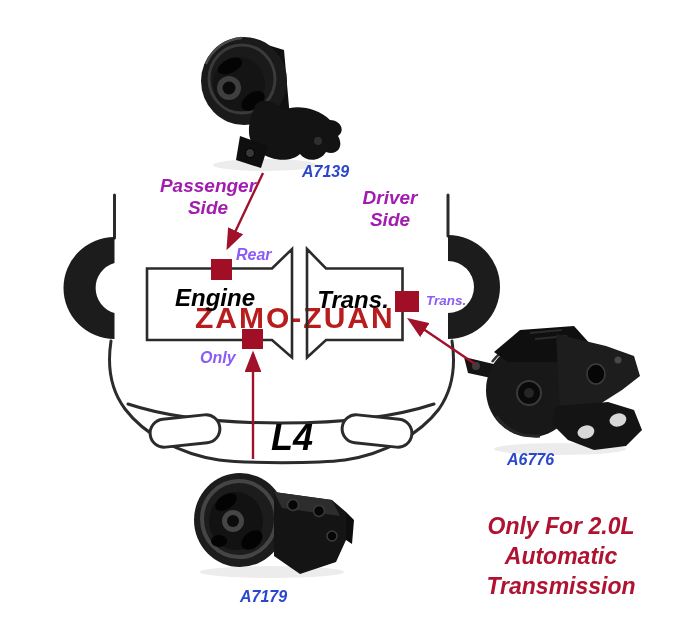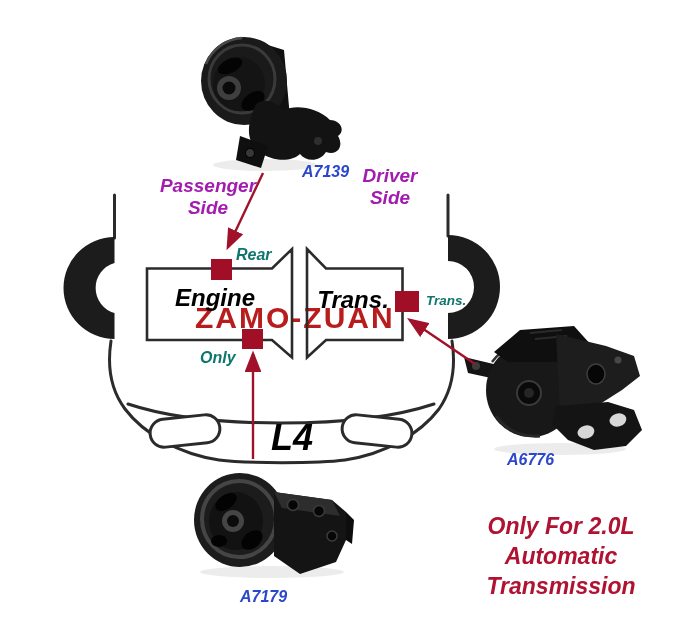--- a/index.html
+++ b/index.html
@@ -11,26 +11,26 @@
   .watermark{
     position:absolute;left:195px;top:301px;z-index:1;
     font-size:30px;font-weight:bold;letter-spacing:2px;color:#b91c1c;white-space:nowrap;
   }
   .lbl{position:absolute;z-index:3;white-space:nowrap;}
   .side-label{
     width:156px;text-align:center;color:#a21caf;font-weight:bold;font-style:italic;
     font-size:19px;line-height:22px;
   }
   .passenger{left:130px;top:175px;}
-  .driver{left:312px;top:165px;font-style:italic;}
+  .driver{left:312px;top:187px;font-style:italic;}
   .part-num{color:#2b47cc;font-weight:bold;font-style:italic;font-size:16px;}
   .pn-top{left:302px;top:163px;}
   .pn-right{left:507px;top:435px;margin-top:16px;}
   .pn-bottom{left:240px;top:588px;}
-  .red-lbl{color:#0f766e;font-weight:bold;font-style:italic;font-size:16px;}
+  .red-lbl{color:#8b5cf6;font-weight:bold;font-style:italic;font-size:16px;}
   .rear-lbl{left:236px;top:246px;}
   .front-lbl{left:200px;top:349px;}
   .trans-lbl{left:426px;top:293px;font-size:13.5px;}
   .zone-lbl{color:#000000;font-weight:bold;font-style:italic;text-align:center;}
   .engine-lbl{left:152px;top:284px;width:126px;font-size:24px;}
   .transzone-lbl{left:313px;top:286px;width:80px;font-size:24px;}
   .l4-lbl{left:250px;top:417px;width:84px;font-size:36px;}
   .note{
     position:absolute;left:436px;top:511px;width:250px;z-index:3;text-align:center;
     color:#b01232;font-style:italic;font-weight:bold;font-size:23px;line-height:30px;

